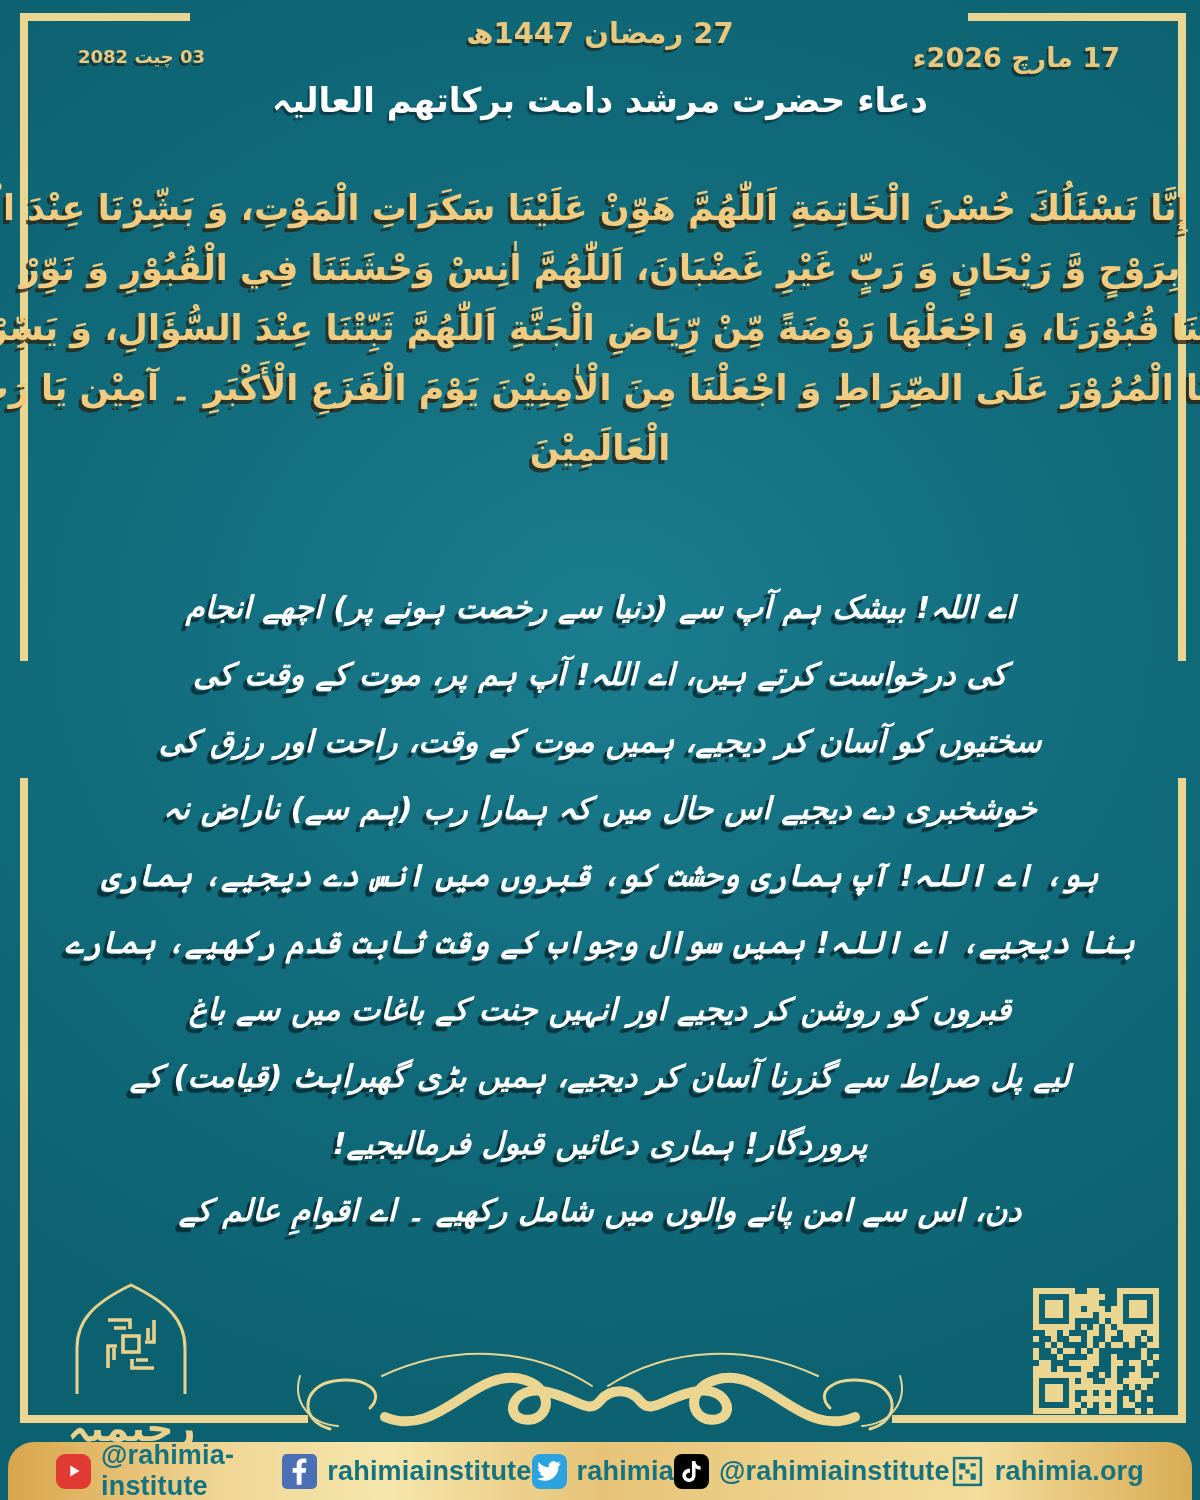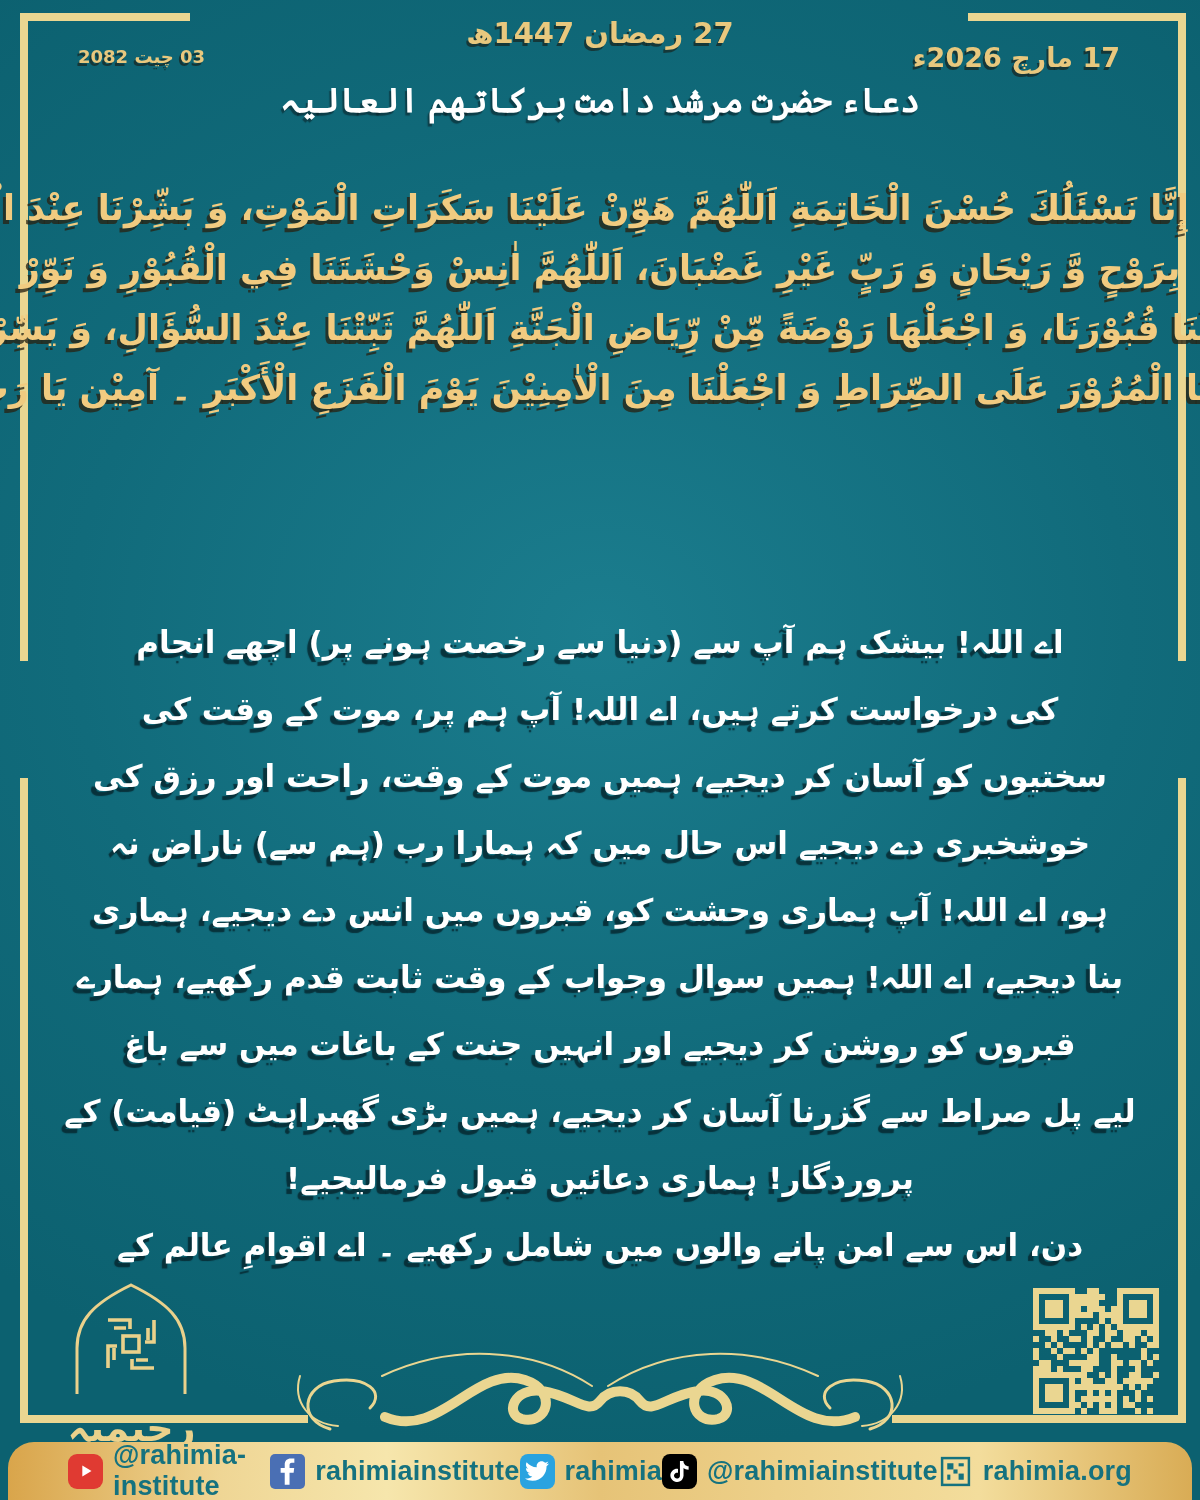--- a/index.html
+++ b/index.html
@@ -20,40 +20,40 @@
   .f-right-b{left:1178px;top:778px;width:8px;height:645px;}
   
   .hdr-center{position:absolute;left:0;top:16px;width:100%;text-align:center;
     color:#E8C87E;font-size:29px;font-weight:bold;direction:rtl;
     text-shadow:-2px 3px 0 rgba(25,30,25,.65);}
   .hdr-right{position:absolute;right:80px;top:42px;color:#E8C87E;font-size:27px;font-weight:bold;
     direction:rtl;text-shadow:-2px 3px 0 rgba(25,30,25,.65);}
   .hdr-left{position:absolute;left:78px;top:46px;color:#E8C87E;font-size:18px;font-weight:bold;
     direction:rtl;text-shadow:-2px 3px 0 rgba(25,30,25,.65);}
   .hdr-title{position:absolute;left:0;top:80px;width:100%;text-align:center;color:#ffffff;
-    font-size:34px;font-weight:bold;direction:rtl;text-shadow:-2px 3px 1px rgba(10,35,42,.6);font-family:Liberation Serif, serif;}
+    font-size:34px;font-weight:bold;direction:rtl;text-shadow:-2px 3px 1px rgba(10,35,42,.6);}
   
   .arabic{position:absolute;left:50%;transform:translateX(-50%);top:178px;width:1100px;direction:rtl;}
   .arabic .line{display:flex;justify-content:center;white-space:nowrap;
     color:#F1CB80;font-size:35px;font-weight:bold;line-height:60px;
     text-shadow:-3px 4px 0 rgba(40,36,20,.78);}
   
-  .urdu{position:absolute;left:50%;transform:translateX(-50%);top:609px;width:1060px;direction:rtl;}
+  .urdu{position:absolute;left:50%;transform:translateX(-50%);top:574px;width:1060px;direction:rtl;font-style:italic;}
   .urdu .line{display:flex;justify-content:center;white-space:nowrap;
     color:#ffffff;font-size:31px;font-weight:bold;line-height:67px;
     text-shadow:-4px 5px 1px rgba(6,40,48,.85);}
   
   .logo{position:absolute;left:44px;top:1276px;width:175px;text-align:center;color:#EAD18B;}
   .flourish{position:absolute;left:50%;transform:translateX(-50%);top:1332px;}
   .qr{position:absolute;left:1033px;top:1288px;}
   
   .footer{position:absolute;left:8px;right:8px;bottom:0;height:58px;
     border-radius:26px 26px 0 0;
     background:linear-gradient(90deg,#D9A54B 0%,#EFD695 18%,#F6E6AC 32%,#E6C377 50%,#EDD089 65%,#F3DD9C 82%,#D9AC55 100%);
-    display:flex;align-items:center;justify-content:space-between;padding:0 60px;box-sizing:border-box;margin-top:48px;}
+    display:flex;align-items:center;justify-content:space-between;padding:0 48px;box-sizing:border-box;margin-top:48px;}
   .sm-item{display:flex;align-items:center;gap:10px;cursor:pointer;}
   .sm-label{color:#15727F;font-size:27px;font-weight:bold;font-family:"Liberation Sans",sans-serif;letter-spacing:.2px;}
   .badge{width:35px;height:35px;display:flex;align-items:center;justify-content:center;flex:0 0 auto;}
   .badge.yt{background:#E03A32;border-radius:9px;}
   .badge.fb{background:#4A6FB4;border-radius:5px;}
   .badge.tw{background:#2AA3E0;border-radius:8px;}
   .badge.tk{background:#000000;border-radius:8px;}
 </style>
 </head>
 <body>
@@ -79,20 +79,23 @@
         <span>اَللّٰهُمَّ إِنَّا نَسْئَلُكَ حُسْنَ الْخَاتِمَةِ اَللّٰهُمَّ هَوِّنْ عَلَيْنَا سَكَرَاتِ الْمَوْتِ، وَ بَشِّرْنَا عِنْدَ الْمَوْتِ</span>
       </div>
     <div class="line">
         <span>بِرَوْحٍ وَّ رَيْحَانٍ وَ رَبٍّ غَيْرِ غَضْبَانَ، اَللّٰهُمَّ اٰنِسْ وَحْشَتَنَا فِي الْقُبُوْرِ وَ نَوِّرْ</span>
       </div>
     <div class="line">
         <span>لَنَا قُبُوْرَنَا، وَ اجْعَلْهَا رَوْضَةً مِّنْ رِّيَاضِ الْجَنَّةِ اَللّٰهُمَّ ثَبِّتْنَا عِنْدَ السُّؤَالِ، وَ يَسِّرْ</span>
       </div>
     <div class="line">
         <span>لَنَا الْمُرُوْرَ عَلَى الصِّرَاطِ وَ اجْعَلْنَا مِنَ الْاٰمِنِيْنَ يَوْمَ الْفَزَعِ الْأَكْبَرِ ۔ آمِيْن يَا رَبِّ</span>
+      </div>
+    <div class="line">
+        <span>الْعَالَمِيْنَ</span>
       </div>
   </div>
 
   <div class="urdu">
     <div class="line">
         <span>اے اللہ! بیشک ہم آپ سے (دنیا سے رخصت ہونے پر) اچھے انجام</span>
       </div>
     <div class="line">
         <span>کی درخواست کرتے ہیں، اے اللہ! آپ ہم پر، موت کے وقت کی</span>
       </div>

